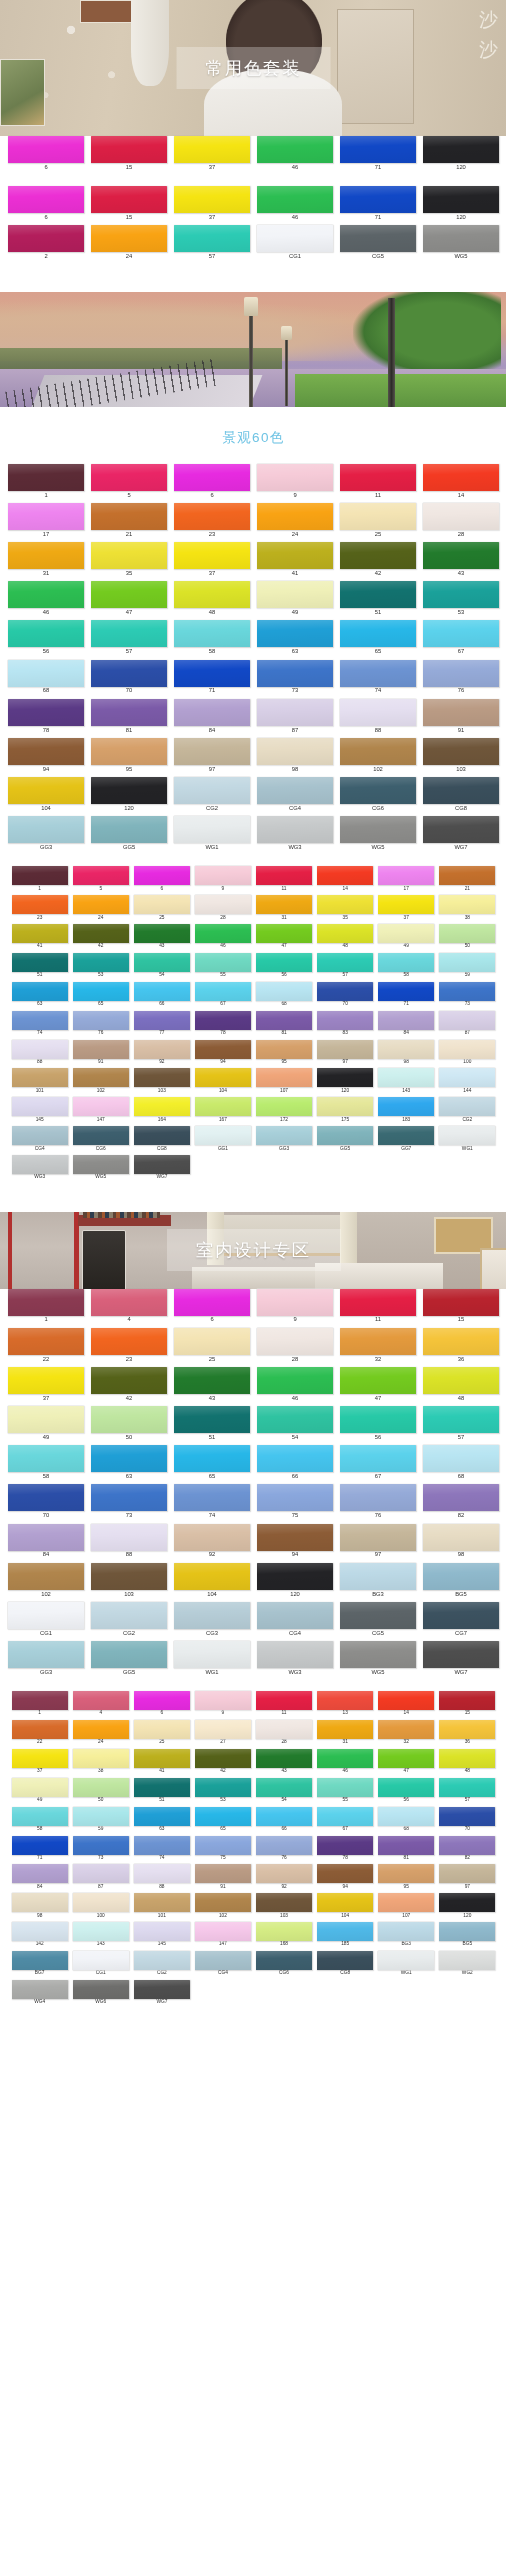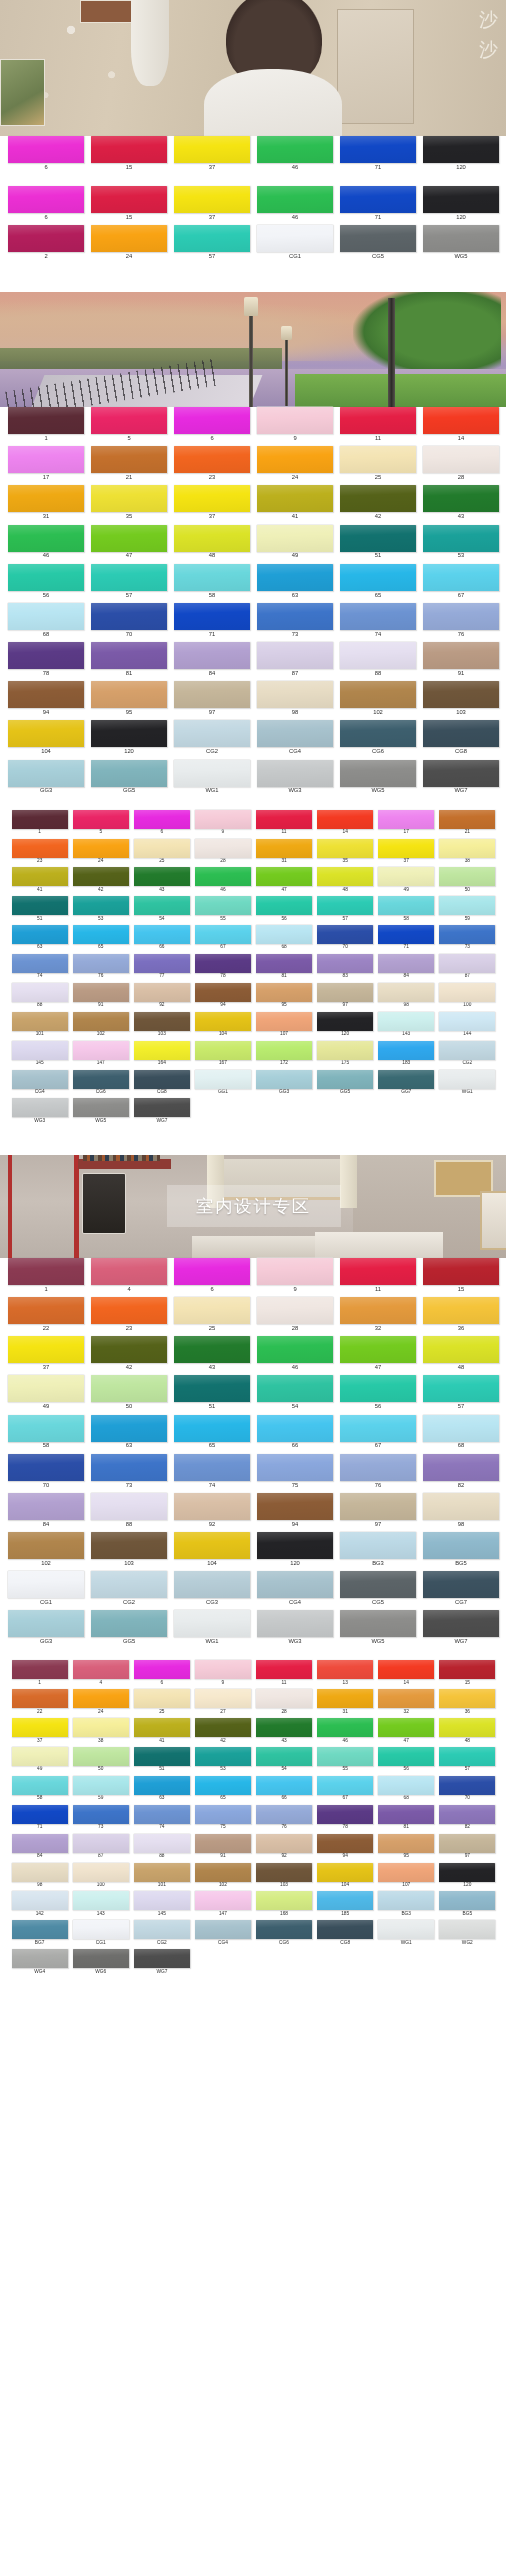--- a/index.html
+++ b/index.html
@@ -138,21 +138,21 @@
     background: linear-gradient(95deg,#c3bfc7,#ded9e0);
     transform: skewX(-22deg);
   }
   .b2-rail {
     position:absolute; left:6.4px; bottom:5.1px; width:212px; height:27px;
     background: repeating-linear-gradient(90deg, rgba(50,48,52,.75) 0 1.3px, transparent 1.3px 8.3px);
     transform: rotate(-9deg);
   }
 
   
-  .b3 { height: 103px; }
+  .b3 { height: 77px; }
   .b3 .banner-art {
     background: linear-gradient(180deg,#bdb3ab 0%,#c9c0b8 45%,#b9b0a8 100%);
   }
   .b3-wallR { position:absolute; right:0; top:0; width:154px; height:100%;
     background: linear-gradient(180deg,#c5bcb2,#b5aaa0); }
   .b3-redline1 { position:absolute; left:7.7px; top:0; width:4.5px; height:100%; background:#b1302e; }
   .b3-redline2 { position:absolute; left:74px; top:0; width:4.5px; height:100%; background:#b1302e; }
   .b3-shelf { position:absolute; left:78px; top:3.8px; width:93px; height:10.3px; background:#8e3a33; }
   .b3-books { position:absolute; left:83px; top:-6.4px; width:77px; height:13px;
     background: repeating-linear-gradient(90deg,#5d4336 0 3.8px,#a0572f 3.8px 7px,#2f3d4e 7px 11px,#8a7d6a 11px 14.8px); }
@@ -227,20 +227,23 @@
   <div class="banner b1">
     <div class="banner-art">
       <div class="b1-frameL"></div>
       <div class="b1-frameT"></div>
       <div class="b1-curtain"></div>
       <div class="b1-board"></div>
       <div class="b1-hair"></div>
       <div class="b1-body"></div>
       <div class="b1-kanji">沙<br>沙</div>
     </div>
+    <div class="banner-title-wrap">
+      <div class="banner-title">常用色套装</div>
+    </div>
   </div>
 
   <div class="section">
     <div class="grid cols6">
         <div class="swatch-cell">
           <div class="chip" style="background: rgb(236, 47, 212);"></div>
           <div class="lbl">6</div>
         </div>
         <div class="swatch-cell">
           <div class="chip" style="background: rgb(220, 31, 69);"></div>
@@ -329,20 +332,21 @@
       <div class="b2-bigtree"></div>
       <div class="b2-trunk"></div>
       <div class="b2-path"></div>
       <div class="b2-rail"></div>
       <div class="b2-lamp"></div>
       <div class="b2-lamp2"></div>
     </div>
   </div>
 
   <div class="section">
+    <div class="sec-title">景观60色</div>
     <div class="grid cols6">
         <div class="swatch-cell">
           <div class="chip" style="background: rgb(92, 43, 54);"></div>
           <div class="lbl">1</div>
         </div>
         <div class="swatch-cell">
           <div class="chip" style="background: rgb(234, 37, 102);"></div>
           <div class="lbl">5</div>
         </div>
         <div class="swatch-cell">

